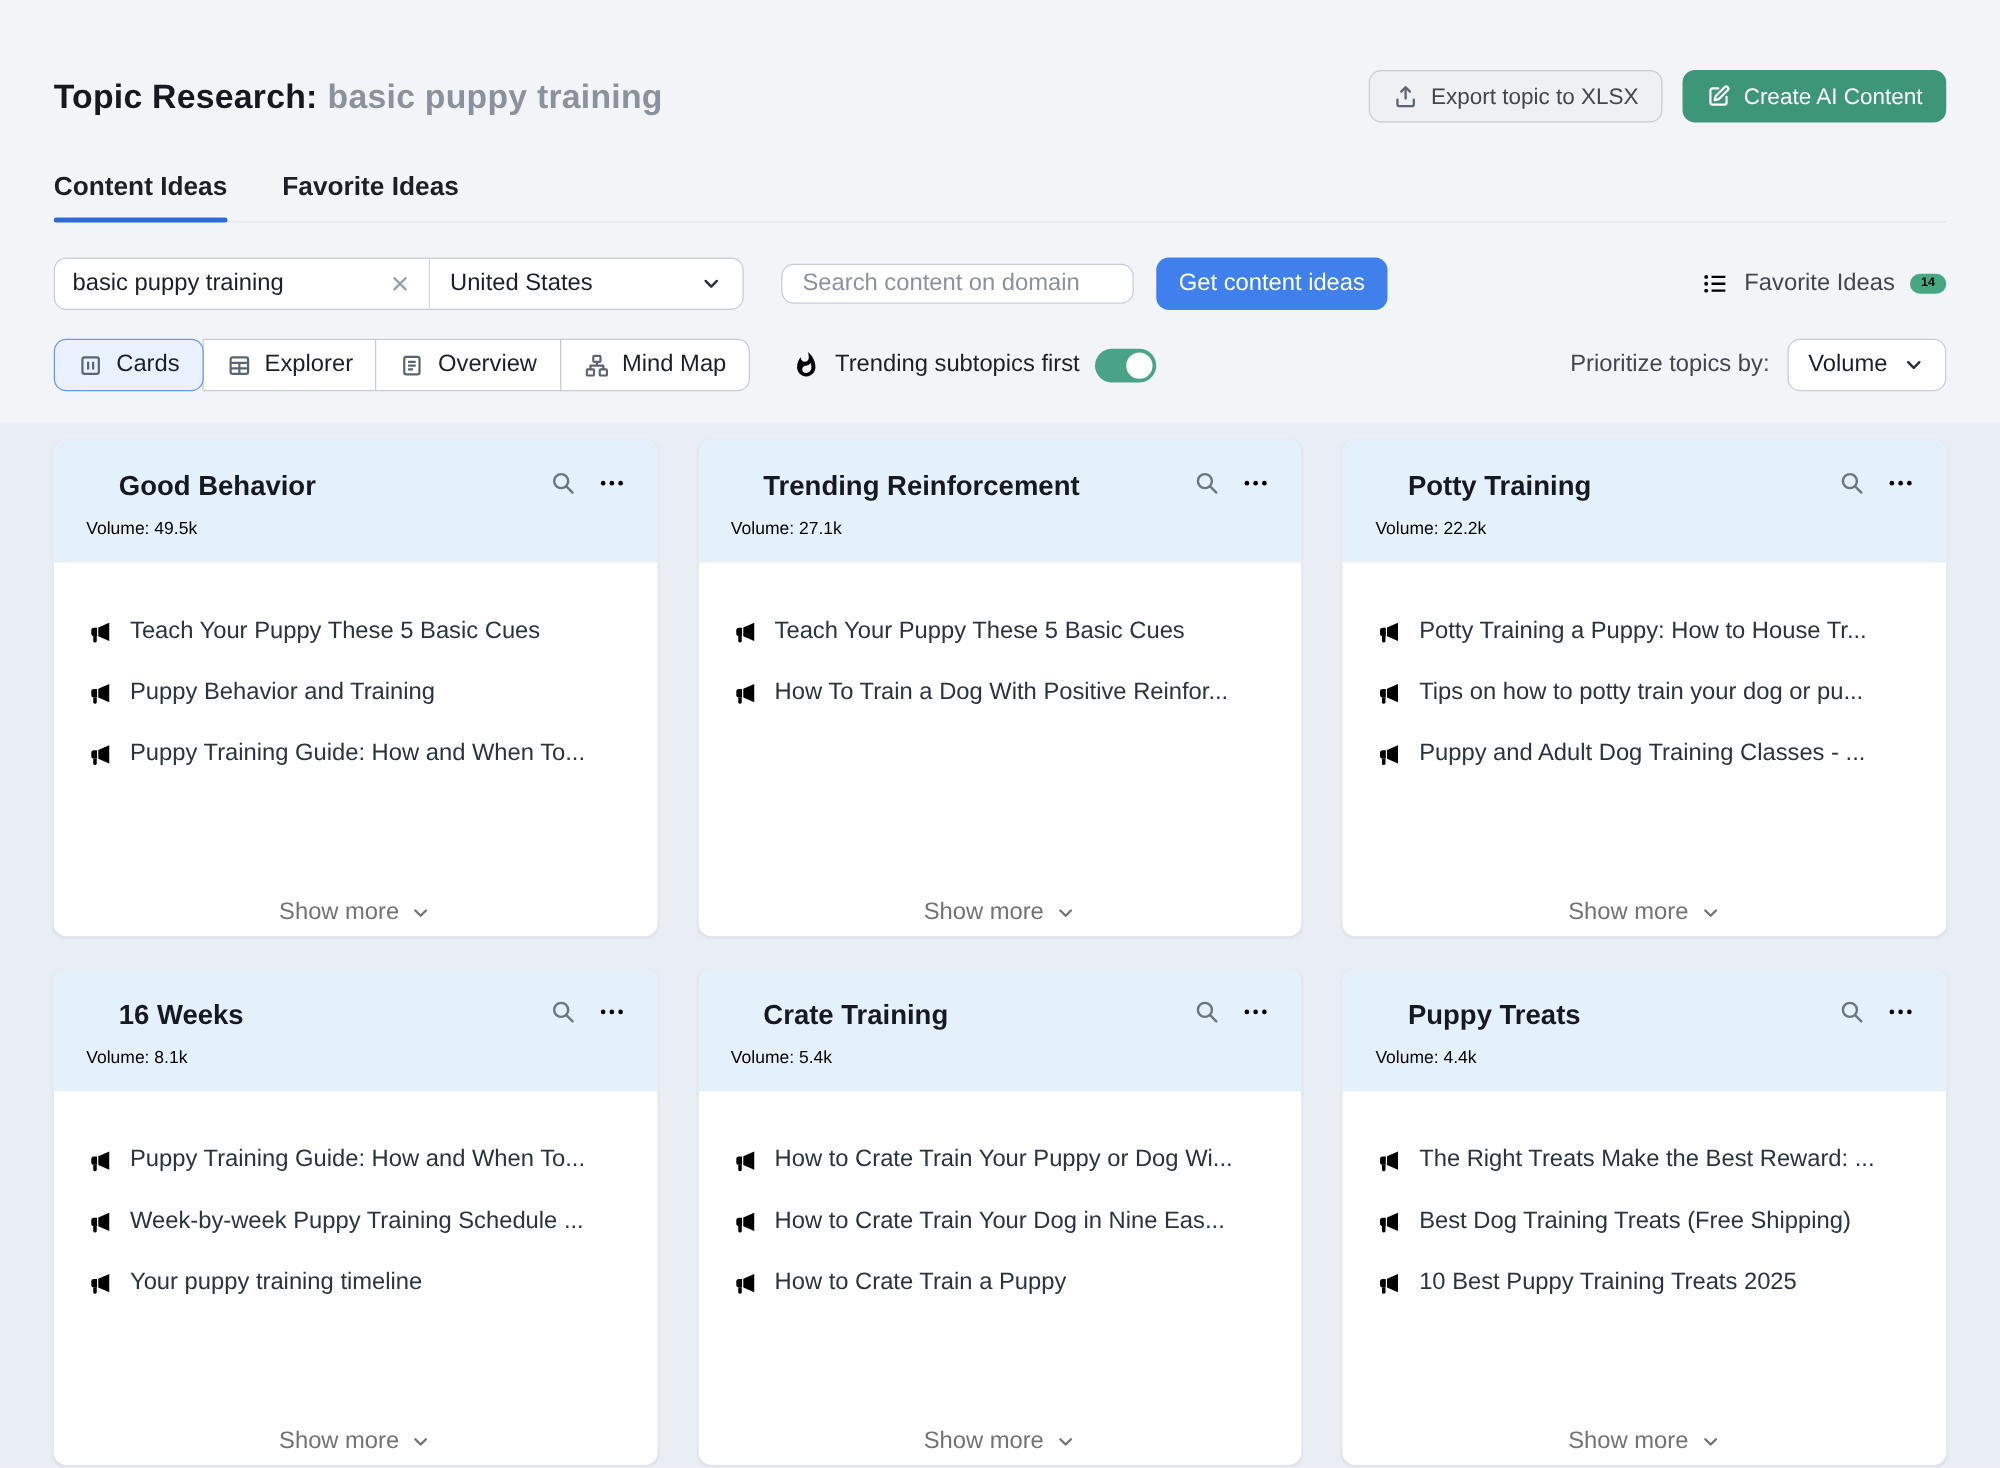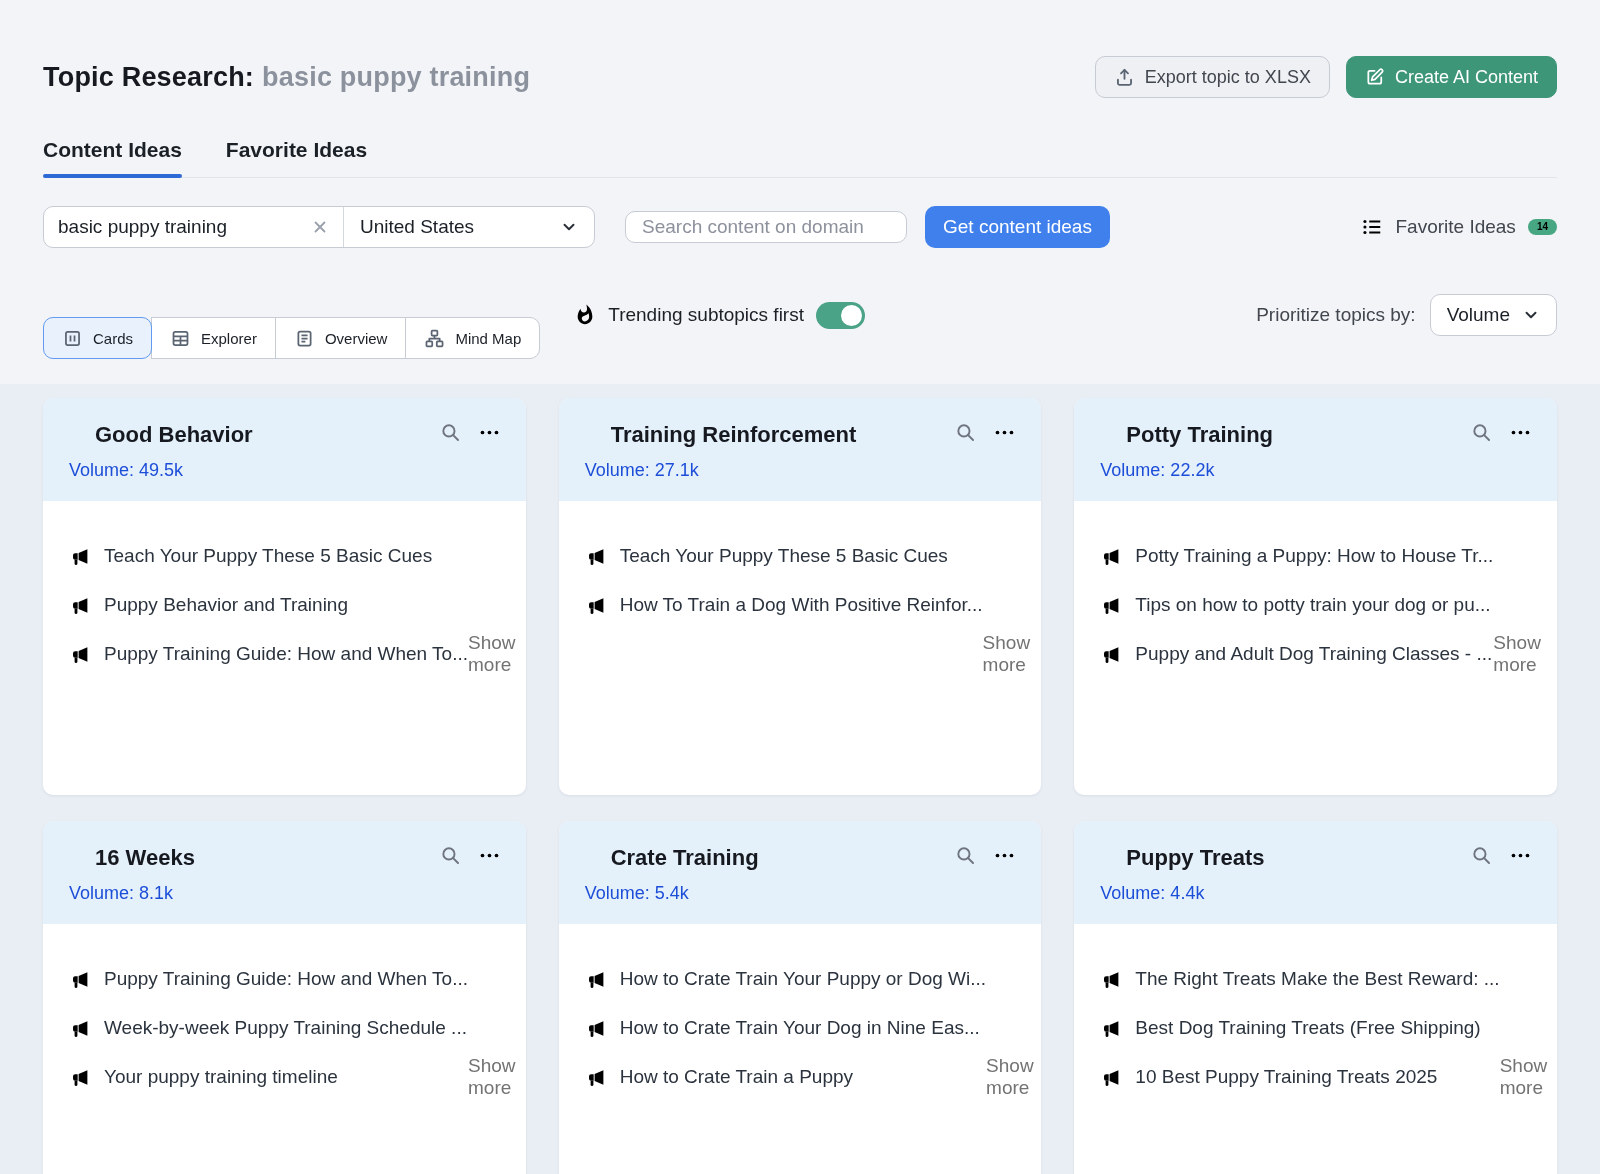--- a/index.html
+++ b/index.html
@@ -48,21 +48,21 @@
 
   .fav-group { margin-left:auto; display:flex; align-items:center; gap:12px; cursor:pointer; }
   .fav-group svg { width:22px; height:22px; color:#5A6472; }
   .fav-label { font-size:19px; color:#41464F; }
   .fav-badge { background:#47A783; color:#000000; font-size:10px; font-weight:600; border-radius:11px;
                padding:3px 9px; line-height:1; }
 
   .views-row { display:flex; align-items:center; margin-top:23px; }
   .segmented { display:flex; border-radius:10px; }
   .segment { display:flex; align-items:center; gap:10px; height:42px; padding:0 18px; background:#fff;
-             border:1px solid #C6CBD4; font-size:15px; color:#1B2027; cursor:pointer; margin-left:-1px;margin-top:46px; }
+             border:1px solid #C6CBD4; font-size:19px; color:#1B2027; cursor:pointer; margin-left:-1px; }
   .segment:first-child { margin-left:0; border-radius:10px 0 0 10px; }
   .segment:last-child { border-radius:0 10px 10px 0; }
   .segment svg { width:21px; height:21px; color:#5A6472; }
   .segment.active { background:#E9F1FD; border:1px solid #619AF0; z-index:1; border-radius:10px; }
 
   .trending-group { display:flex; align-items:center; gap:12px; margin-left:34px; }
   .trending-group .flame { width:22px; height:22px; color:#E8554B; }
   .trending-label { font-size:19px; color:#1B2027; }
   .switch { width:49px; height:27px; border-radius:14px; background:#4BA387; position:relative; cursor:pointer; flex:none; }
   .switch .knob { position:absolute; top:3px; right:3px; width:21px; height:21px; border-radius:50%; background:#fff; }
@@ -77,23 +77,23 @@
   .cards-grid { display:grid; grid-template-columns:repeat(3,1fr); column-gap:33px; row-gap:26px; }
 
   .card { background:#fff; border-radius:10px; height:397px; overflow:hidden; display:flex; flex-direction:column;
           box-shadow:0 1px 3px rgba(40,50,70,.08); }
   .card-header { background:#E4F0FA; padding:24px 26px 20px; }
   .card-header-top { display:flex; align-items:flex-start; justify-content:space-between; }
   .card-title { font-size:22px; font-weight:700; color:#16191F; cursor:pointer;margin-left:26px; }
   .card-actions { display:flex; align-items:center; gap:18px; }
   .icon-btn { cursor:pointer; color:#6E7580; }
   .icon-btn svg { width:21px; height:21px; }
-  .card-volume { margin-top:12px; font-size:18px; color:#1d4ed8; }
-
-  .card-body { flex:1; display:flex; padding:20px 26px 4px; }
+  .card-volume { margin-top:12px; font-size:14px; color:#000000; }
+
+  .card-body { flex:1; display:flex; flex-direction:column; padding:20px 26px 4px; }
   .idea-list { list-style:none; flex:1; padding-top:24px; }
   .idea-item { display:flex; align-items:center; gap:14px; margin-bottom:27px; cursor:pointer; }
   .idea-item .mega { width:21px; height:21px; flex:none; color:#2F63D8; }
   .idea-item .mega.green { color:#57BD9A; }
   .idea-text { font-size:19px; color:#2B333E; white-space:nowrap; overflow:hidden; text-overflow:ellipsis; }
 
   .show-more { display:flex; align-items:center; justify-content:center; gap:9px; color:#737373;
                font-size:19px; cursor:pointer; padding-bottom:4px; }
   .show-more svg { width:17px; height:17px; }
 </style>
@@ -310,21 +310,21 @@
           <svg>
               <use href="#i-chevron"></use>
             </svg>
         </div>
       </div>
     </div>
 
     <div class="card">
       <div class="card-header">
         <div class="card-header-top">
-          <h3 class="card-title">Training Reinforcement</h3>
+          <h3 class="card-title">Trending Reinforcement</h3>
           <div class="card-actions">
             <span class="icon-btn">
                 <svg>
                   <use href="#i-search"></use>
                 </svg>
               </span>
             <span class="icon-btn">
                 <svg>
                   <use href="#i-dots"></use>
                 </svg>

